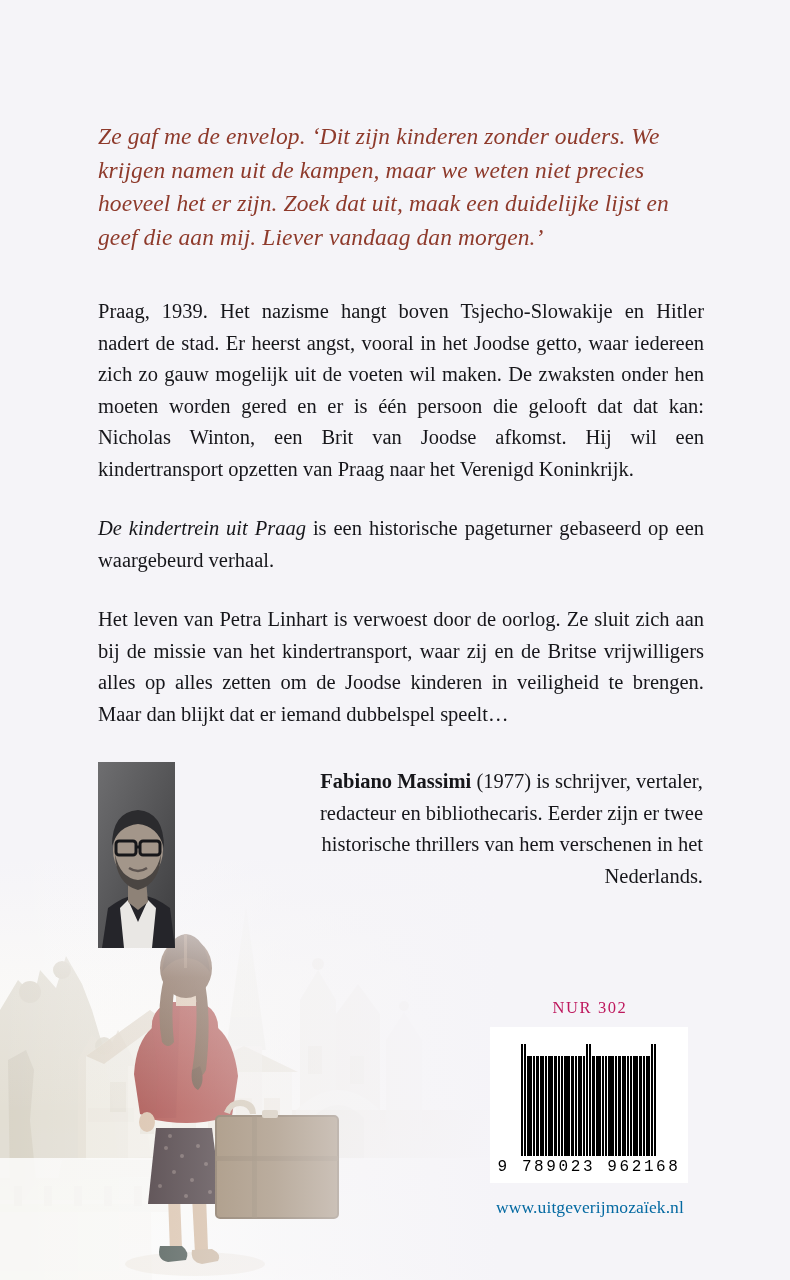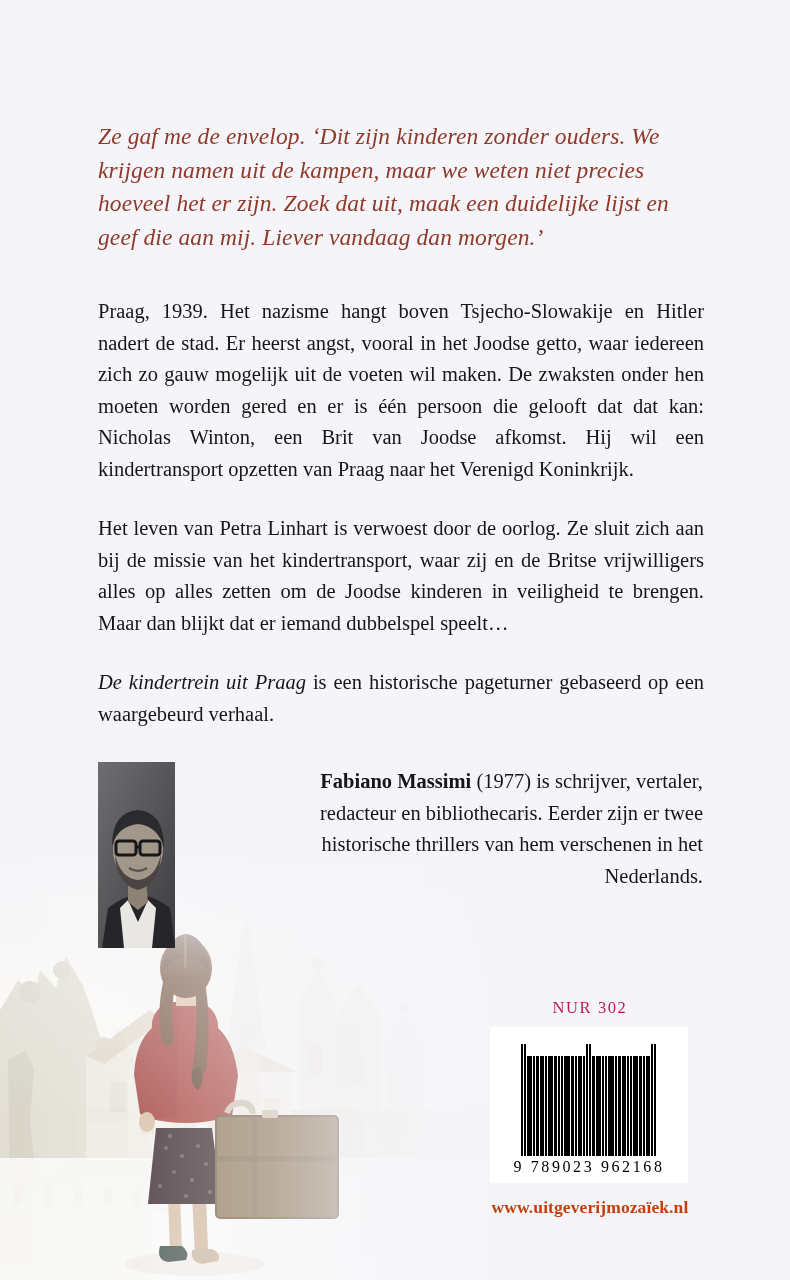--- a/index.html
+++ b/index.html
@@ -114,32 +114,31 @@
     justify-content: flex-start;
   }
   .bars {
     display: flex;
     align-items: flex-end;
     height: 112px;
   }
   .bar { background: #000; margin-right: 1px; }
   .barcode-digits {
     margin-top: 2px;
-    font-family: Liberation Serif, serif;
+    font-family: Liberation Mono, monospace;
     font-size: 16px;
     letter-spacing: 2.6px;
     color: #000;
     white-space: pre;
   }
   .website {
     margin: 14px 0 0 0;
     font-size: 17.5px;
-    color: #c2410c;
+    color: #0369a1;
     letter-spacing: 0.1px;
-    font-weight: bold;
   }
 </style>
 </head>
 <body>
 
 <div id="cover">
 
   <div class="illustration">
     <svg class="illo-svg" viewBox="0 0 500 420" xmlns="http://www.w3.org/2000/svg">
       <defs>
@@ -280,23 +279,23 @@
       <rect x="0" y="0" width="500" height="420" fill="url(#fadeRight)"></rect>
     </svg>
   </div>
 
   <div class="text-col">
 
     <p class="pull-quote">Ze gaf me de envelop. ‘Dit zijn kinderen zonder ouders. We krijgen namen uit de kampen, maar we weten niet precies hoeveel het er zijn. Zoek dat uit, maak een duidelijke lijst en geef die aan mij. Liever vandaag dan morgen.’</p>
 
     <p class="body-para first">Praag, 1939. Het nazisme hangt boven Tsjecho-Slowakije en Hitler nadert de stad. Er heerst angst, vooral in het Joodse getto, waar iedereen zich zo gauw mogelijk uit de voeten wil maken. De zwaksten onder hen moeten worden gered en er is één persoon die gelooft dat dat kan: Nicholas Winton, een Brit van Joodse afkomst. Hij wil een kindertransport opzetten van Praag naar het Verenigd Koninkrijk.</p>
 
+    <p class="body-para"><span class="title-ital">De kindertrein uit Praag</span><span> is een historische pageturner gebaseerd op een waargebeurd verhaal.</span></p>
+
     <p class="body-para">Het leven van Petra Linhart is verwoest door de oorlog. Ze sluit zich aan bij de missie van het kindertransport, waar zij en de Britse vrijwilligers alles op alles zetten om de Joodse kinderen in veiligheid te brengen. Maar dan blijkt dat er iemand dubbelspel speelt…</p>
-
-    <p class="body-para"><span class="title-ital">De kindertrein uit Praag</span><span> is een historische pageturner gebaseerd op een waargebeurd verhaal.</span></p>
 
     <div class="bio-block">
       <div class="author-photo">
         <svg viewBox="0 0 77 186" xmlns="http://www.w3.org/2000/svg">
           <defs>
             <linearGradient id="bgGrad" x1="0" y1="0" x2="1" y2="1">
               <stop offset="0%" stop-color="#6e6e70"></stop>
               <stop offset="100%" stop-color="#3d3d3f"></stop>
             </linearGradient>
           </defs>

